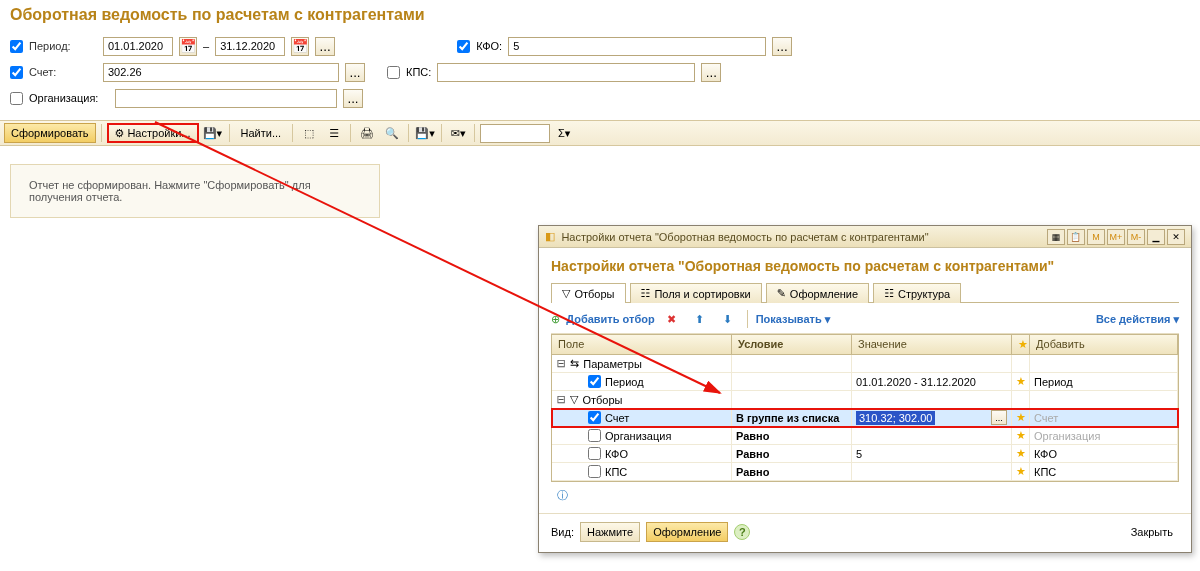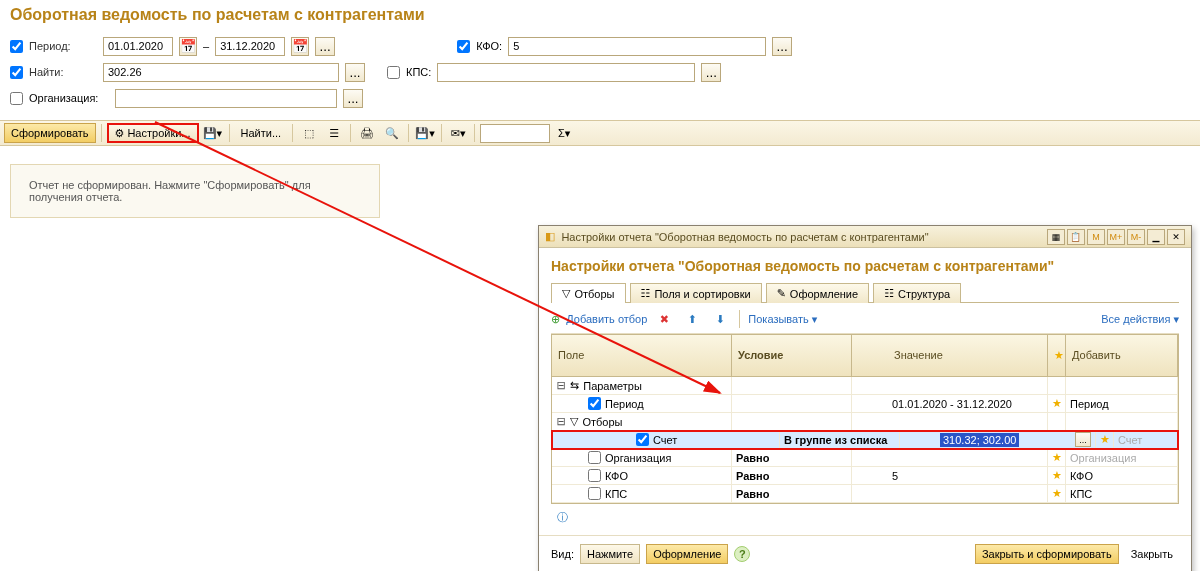--- a/index.html
+++ b/index.html
@@ -25,36 +25,36 @@
   .modal-titlebar { height: 22px; background: linear-gradient(#f7f1dc,#ece0ba); border-bottom: 1px solid #ccc1a0; display: flex; align-items: center; padding: 0 6px; gap: 6px; }
   .modal-title { flex: 1; color: #5a4d21; font-size: 11px; }
   .win-icons { display: flex; gap: 2px; align-items: center; }
   .winbtn { width: 18px; height: 16px; border: 1px solid #b9a77b; background: #f4ecd4; font-size: 9px; display: inline-flex; align-items: center; justify-content: center; cursor: pointer; }
   .modal-body { padding: 10px 12px; background: #fff; }
   .modal-h { color: #b88318; font-size: 14px; font-weight: bold; margin-bottom: 8px; }
   .tabs { display: flex; gap: 4px; border-bottom: 1px solid #c7b88c; }
   .tab { border: 1px solid #c7b88c; border-bottom: none; background: linear-gradient(#fdf9ea,#f1e7c9); padding: 3px 10px; display: flex; align-items: center; gap: 4px; cursor: pointer; position: relative; top: 1px; }
   .tab.active { background: #fff; }
   .tabbar2 { display: flex; align-items: center; gap: 6px; padding: 6px 0 4px; border-bottom: 1px solid #e6ddc2; }
-  .link { color: #2b6dbf; cursor: pointer; }
+  .link { color: #2b6dbf; cursor: pointer; font-weight: bold; }
   .spacer { flex: 1; }
 
   .grid { border: 1px solid #c7b88c; }
   .grid-header { display: flex; background: linear-gradient(#fbf6e3,#efe3be); border-bottom: 1px solid #c7b88c; }
-  .gh { border-right: 1px solid #c7b88c; padding: 14px 6px; font-size: 11px; color: #5a4d21; }
+  .gh { border-right: 1px solid #c7b88c; padding: 3px 6px; font-size: 11px; color: #5a4d21; }
   .col-field { width: 180px; }
   .col-cond { width: 120px; font-weight: bold; }
-  .col-val { width: 160px; margin-left: 36px; }
+  .col-val { width: 160px; }
   .col-star { width: 18px; text-align: center; }
   .col-title { flex: 1; }
   .grid-body { background: #fff; }
   .grow { display: flex; align-items: center; height: 18px; border-bottom: 1px solid #f0ead6; }
   .grow .gc { border-right: 1px solid #f0ead6; padding: 0 4px; height: 100%; display: flex; align-items: center; gap: 4px; overflow: hidden; }
   .grow.sel { background: #d7ebff; }
-  .grow.hl { outline: 2px solid #e8130b; outline-offset: -1px; padding-left: 48px; }
+  .grow.hl { outline: 2px solid #e8130b; outline-offset: -1px; }
   .indent2 { padding-left: 36px !important; }
   .toggle { width: 10px; text-align: center; color: #555; }
   .star { color: #f0b000; }
   .muted { color: #aaa; }
   .valbox { background: #2a54c7; color: #fff; padding: 1px 3px; }
   .info-row { padding: 6px 6px 0; color: #555; display: flex; gap: 6px; align-items: center; }
   .modal-footer { display: flex; align-items: center; gap: 6px; padding: 8px 12px 10px; border-top: 1px solid #e6ddc2; background: #fff; }
   .help { width: 16px; height: 16px; border-radius: 8px; background: #dcefc2; color: #4a7c18; display: inline-flex; align-items: center; justify-content: center; font-weight: bold; cursor: pointer; border: 1px solid #a3cd6f; }
 
   svg.arrow { position: absolute; left: 0; top: 0; pointer-events: none; }
@@ -75,21 +75,21 @@
     <button class="calbtn">📅</button>
     <button class="dotbtn">...</button>
     <span style="width:110px"></span>
     <input type="checkbox" class="chk" checked="" style="">
     <span>КФО:</span>
     <input class="inp" style="width: 258px;" value="5">
     <button class="dotbtn">...</button>
   </div>
   <div class="param-row">
     <input type="checkbox" class="chk" checked="" style="">
-    <span class="lbl">Найти:</span>
+    <span class="lbl">Счет:</span>
     <input class="inp" style="width: 236px;" value="302.26">
     <button class="dotbtn">...</button>
     <span style="width:10px"></span>
     <input type="checkbox" class="chk" style="">
     <span>КПС:</span>
     <input class="inp" style="width: 258px;" value="">
     <button class="dotbtn">...</button>
   </div>
   <div class="param-row">
     <input type="checkbox" class="chk" style="">
@@ -276,21 +276,20 @@
     <div class="info-row">
       <span style="color:#2a7ac0">ⓘ</span>
     </div>
   </div>
   <div class="modal-footer">
     <span>Вид:</span>
     <button class="btn">Нажмите</button>
     <button class="btn accent">Оформление</button>
     <span class="help">?</span>
     <span class="spacer"></span>
-    <button class="btn accent">Закрыть и сформировать</button>
     <button class="btn" style="border:none;background:none">Закрыть</button>
   </div>
 </div>
 
 <svg class="arrow" width="1200" height="571">
   <defs>
       <marker id="ah" markerWidth="10" markerHeight="10" refX="8" refY="3" orient="auto">
         <path d="M0,0 L0,6 L9,3 z" fill="#e8130b"></path>
       </marker>
     </defs>

